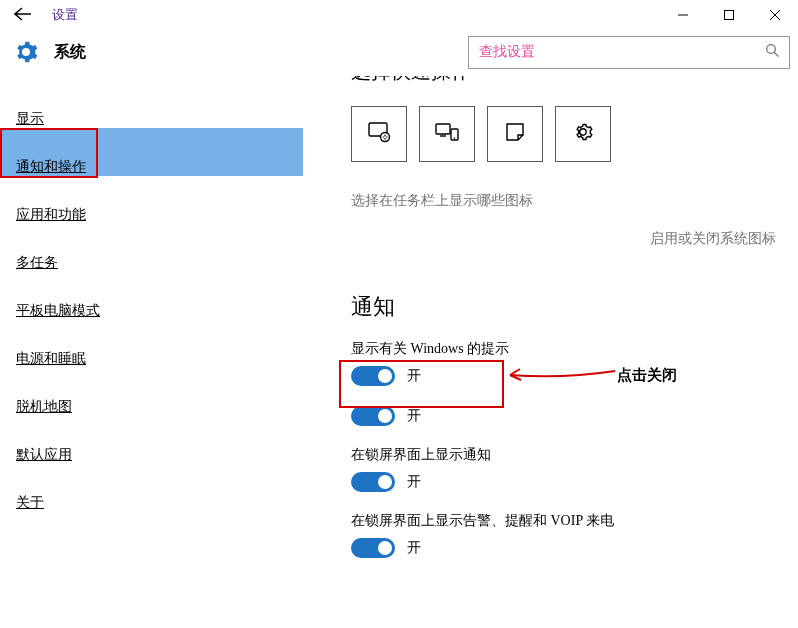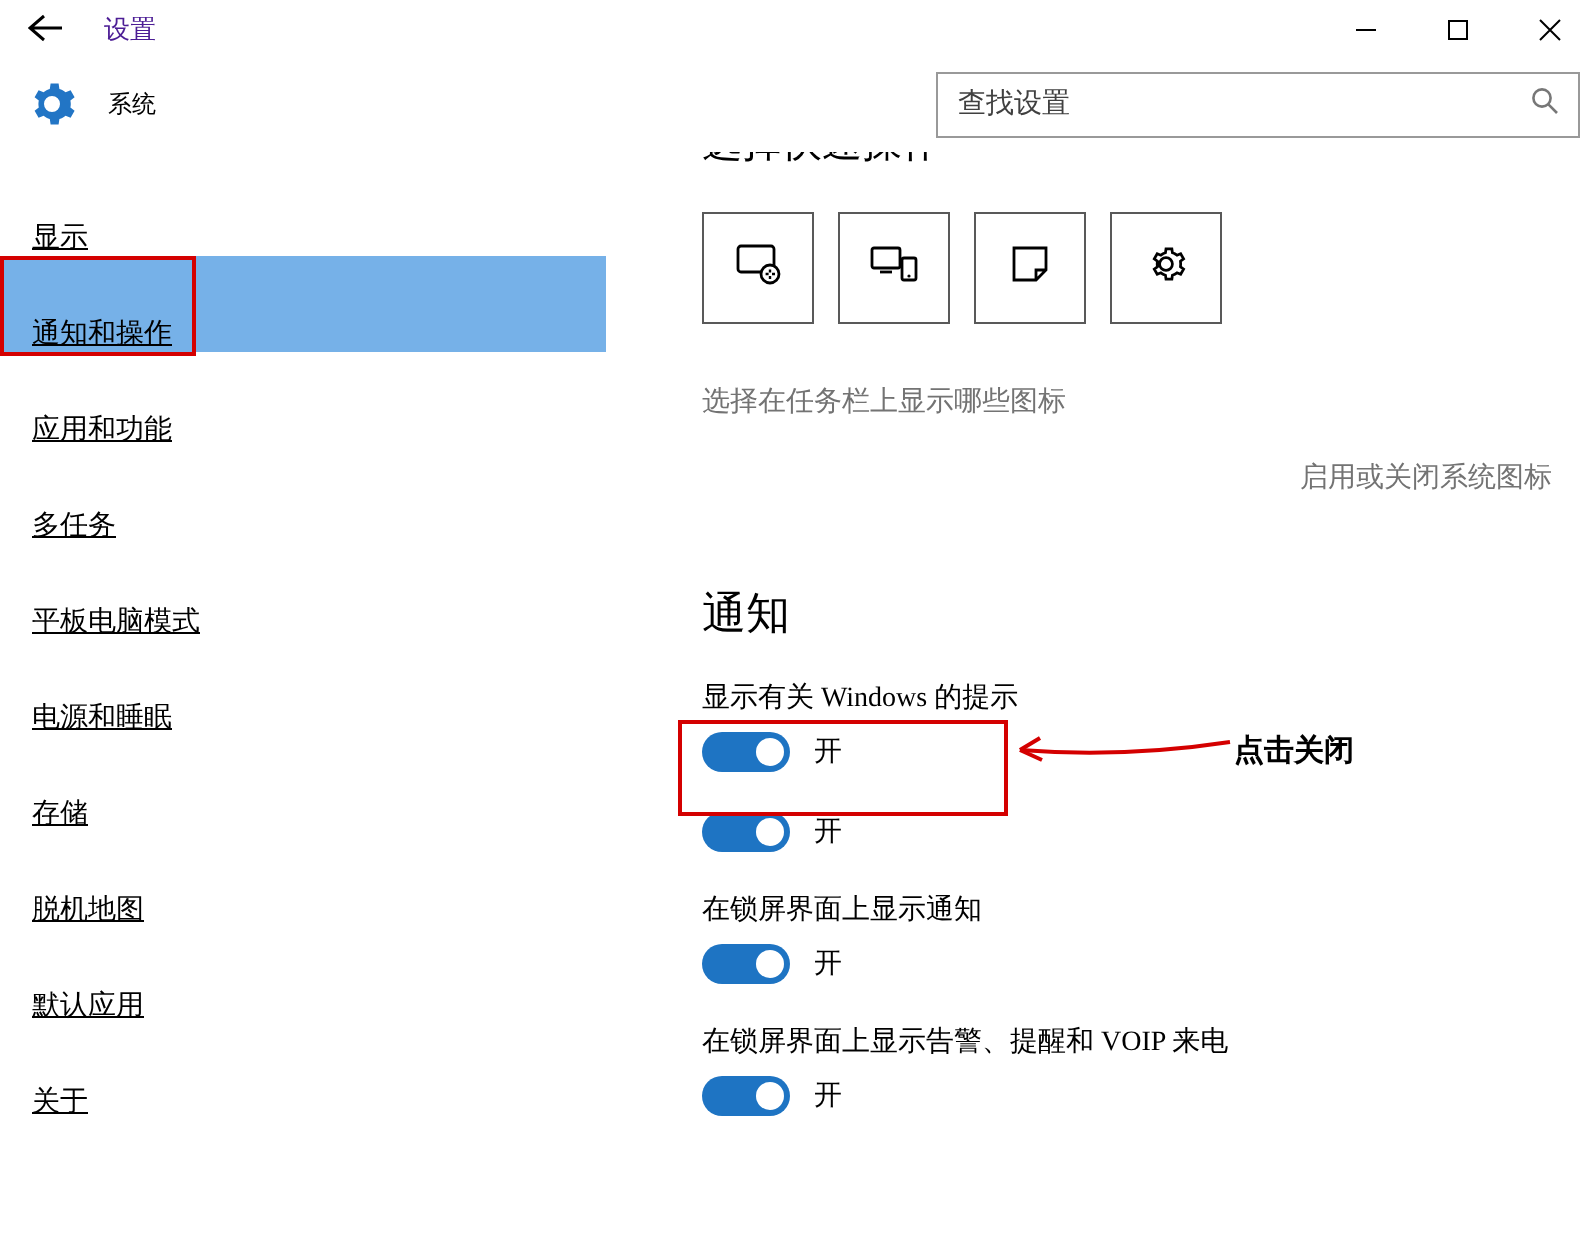--- a/index.html
+++ b/index.html
@@ -58,32 +58,32 @@
   .gear {
     width: 28px;
     height: 28px;
     display: flex;
     align-items: center;
     justify-content: center;
     color: #2275c5;
     margin-right: 14px;
   }
   .header-title {
-    font-size: 12px;
-    font-weight: 400;
+    font-size: 16px;
+    font-weight: 700;
   }
   .search-wrap {
     margin-left: auto;
     width: 302px;
     height: 31px;
     border: 1px solid #999;
     display: flex;
     align-items: center;
     padding: 0 8px 0 10px;
-    color: #404040;
+    color: #ec4899;
     font-size: 14px;
   }
   .search-text { flex: 1; }
   .search-icon { width: 16px; color: #777; }
 
   
   .main {
     display: flex;
     height: calc(628px - 30px - 46px);
   }
@@ -284,23 +284,20 @@
     <div class="nav-item">
         <span>多任务</span>
       </div>
     <div class="nav-item">
         <span>平板电脑模式</span>
       </div>
     <div class="nav-item">
         <span>电源和睡眠</span>
       </div>
     <div class="nav-item">
-        <span>存储</span>
-      </div>
-    <div class="nav-item">
         <span>脱机地图</span>
       </div>
     <div class="nav-item">
         <span>默认应用</span>
       </div>
     <div class="nav-item">
         <span>关于</span>
       </div>
   </div>
 

